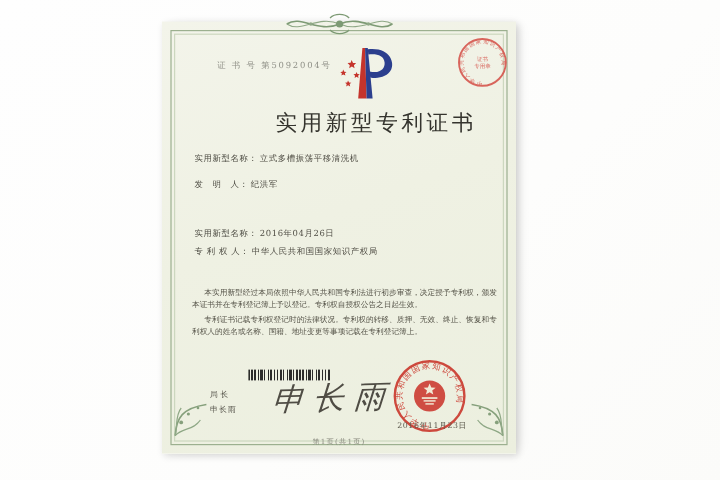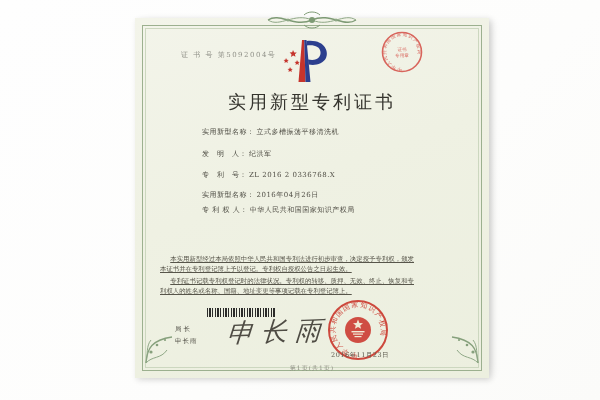--- a/index.html
+++ b/index.html
@@ -4,56 +4,56 @@
 <style>
   html,body{margin:0;padding:0;}
   body{
     width:600px;height:400px;overflow:hidden;background:#ffffff;
     font-family:"DejaVu Serif","Liberation Serif",serif;
     position:relative;
   }
   .stage{position:absolute;inset:0;background:linear-gradient(135deg,#fefefe 0%,#fdfdfc 60%,#fbfbf9 100%);}
   
   .paper{
-    position:absolute;left:135px;top:18px;width:354px;height:360px;
+    position:absolute;left:135px;top:18px;width:295px;height:360px;
     background:linear-gradient(160deg,#f3f4ea 0%,#eff1e3 45%,#ecefdf 100%);
     box-shadow:2px 2px 6px rgba(0,0,0,.14), 6px 0 10px -4px rgba(0,0,0,.10);
   }
   .border-outer{position:absolute;inset:7px;border:1px solid #9cb08f;pointer-events:none;}
   .border-inner{position:absolute;inset:10px;border:1px solid #ccd7bf;pointer-events:none;}
   
   .ornament-top{position:absolute;left:50%;top:-9px;transform:translateX(-50%);}
   .flourish{position:absolute;}
   .flourish.bl{left:8px;bottom:8px;}
   .flourish.br{right:8px;bottom:8px;transform:scaleX(-1);}
   
   .cert-no{
     position:absolute;left:46px;top:32px;font-size:7px;color:#8f9087;
     letter-spacing:1.5px;
   }
   .logo{position:absolute;left:138px;top:18px;}
   .title{
     position:absolute;left:0;top:72px;width:100%;text-align:center;
-    font-size:18px;letter-spacing:3px;color:#35342e;font-weight:500;
+    font-size:18px;letter-spacing:3px;color:#35342e;font-weight:500;padding-left:31px;
   }
   
   .corner-seal{position:absolute;left:246px;top:13px;width:42px;height:42px;opacity:.88;}
   
   .field{
     position:absolute;left:27px;font-size:7px;color:#4c4b42;
     letter-spacing:.5px;white-space:nowrap;
   }
-  .field .lbl{color:#4c4b42;margin-left:40px;}
+  .field .lbl{color:#4c4b42;}
   .field .val{color:#514f46;margin-left:2px;text-align:right;}
   .f0{top:109px;} .f1{top:131px;} .f2{top:152px;}
   .f3{top:172px;} .f4{top:187px;} .f5{top:210px;}
   
   .body-text{
-    position:absolute;left:25px;top:236px;width:254px;
-    font-size:6.4px;line-height:1.58;color:#57554a;text-align:justify;text-decoration:underline;
+    position:absolute;left:25px;top:221px;width:254px;
+    font-size:6.4px;line-height:1.58;color:#57554a;text-align:justify;
   }
   .body-text p{margin:0 0 2px 0;text-indent:1.6em;}
   
   .barcode{
     position:absolute;left:72px;top:290px;width:68px;height:9px;
     background:repeating-linear-gradient(90deg,#2c2c2a 0 1px,transparent 1px 2px,
       #2c2c2a 2px 4px,transparent 4px 5px,#2c2c2a 5px 6px,transparent 6px 8px);
   }
   .issuer-pos{position:absolute;left:40px;top:307px;font-size:6.5px;color:#55534a;letter-spacing:2px;}
   .issuer-name{position:absolute;left:40px;top:319px;font-size:6.5px;color:#55534a;letter-spacing:1px;}
@@ -124,23 +124,20 @@
     </div>
 
     <div class="title">实用新型专利证书</div>
 
     <div class="field f0">
       <span class="lbl">实用新型名称：</span><span class="val">立式多槽振荡平移清洗机</span>
     </div>
     <div class="field f1">
       <span class="lbl">发　明　人：</span><span class="val">纪洪军</span>
     </div>
-    <div class="field f2">
-      <span class="lbl">专　利　号：</span><span class="val">ZL 2016 2 0336768.X</span>
-    </div>
     <div class="field f3">
       <span class="lbl">实用新型名称：</span><span class="val">2016年04月26日</span>
     </div>
     <div class="field f4">
       <span class="lbl">专 利 权 人：</span><span class="val">中华人民共和国国家知识产权局</span>
     </div>
 
     <div class="body-text">
       <p>本实用新型经过本局依照中华人民共和国专利法进行初步审查，决定授予专利权，颁发本证书并在专利登记簿上予以登记。专利权自授权公告之日起生效。</p>
       <p>专利证书记载专利权登记时的法律状况。专利权的转移、质押、无效、终止、恢复和专利权人的姓名或名称、国籍、地址变更等事项记载在专利登记簿上。</p>

